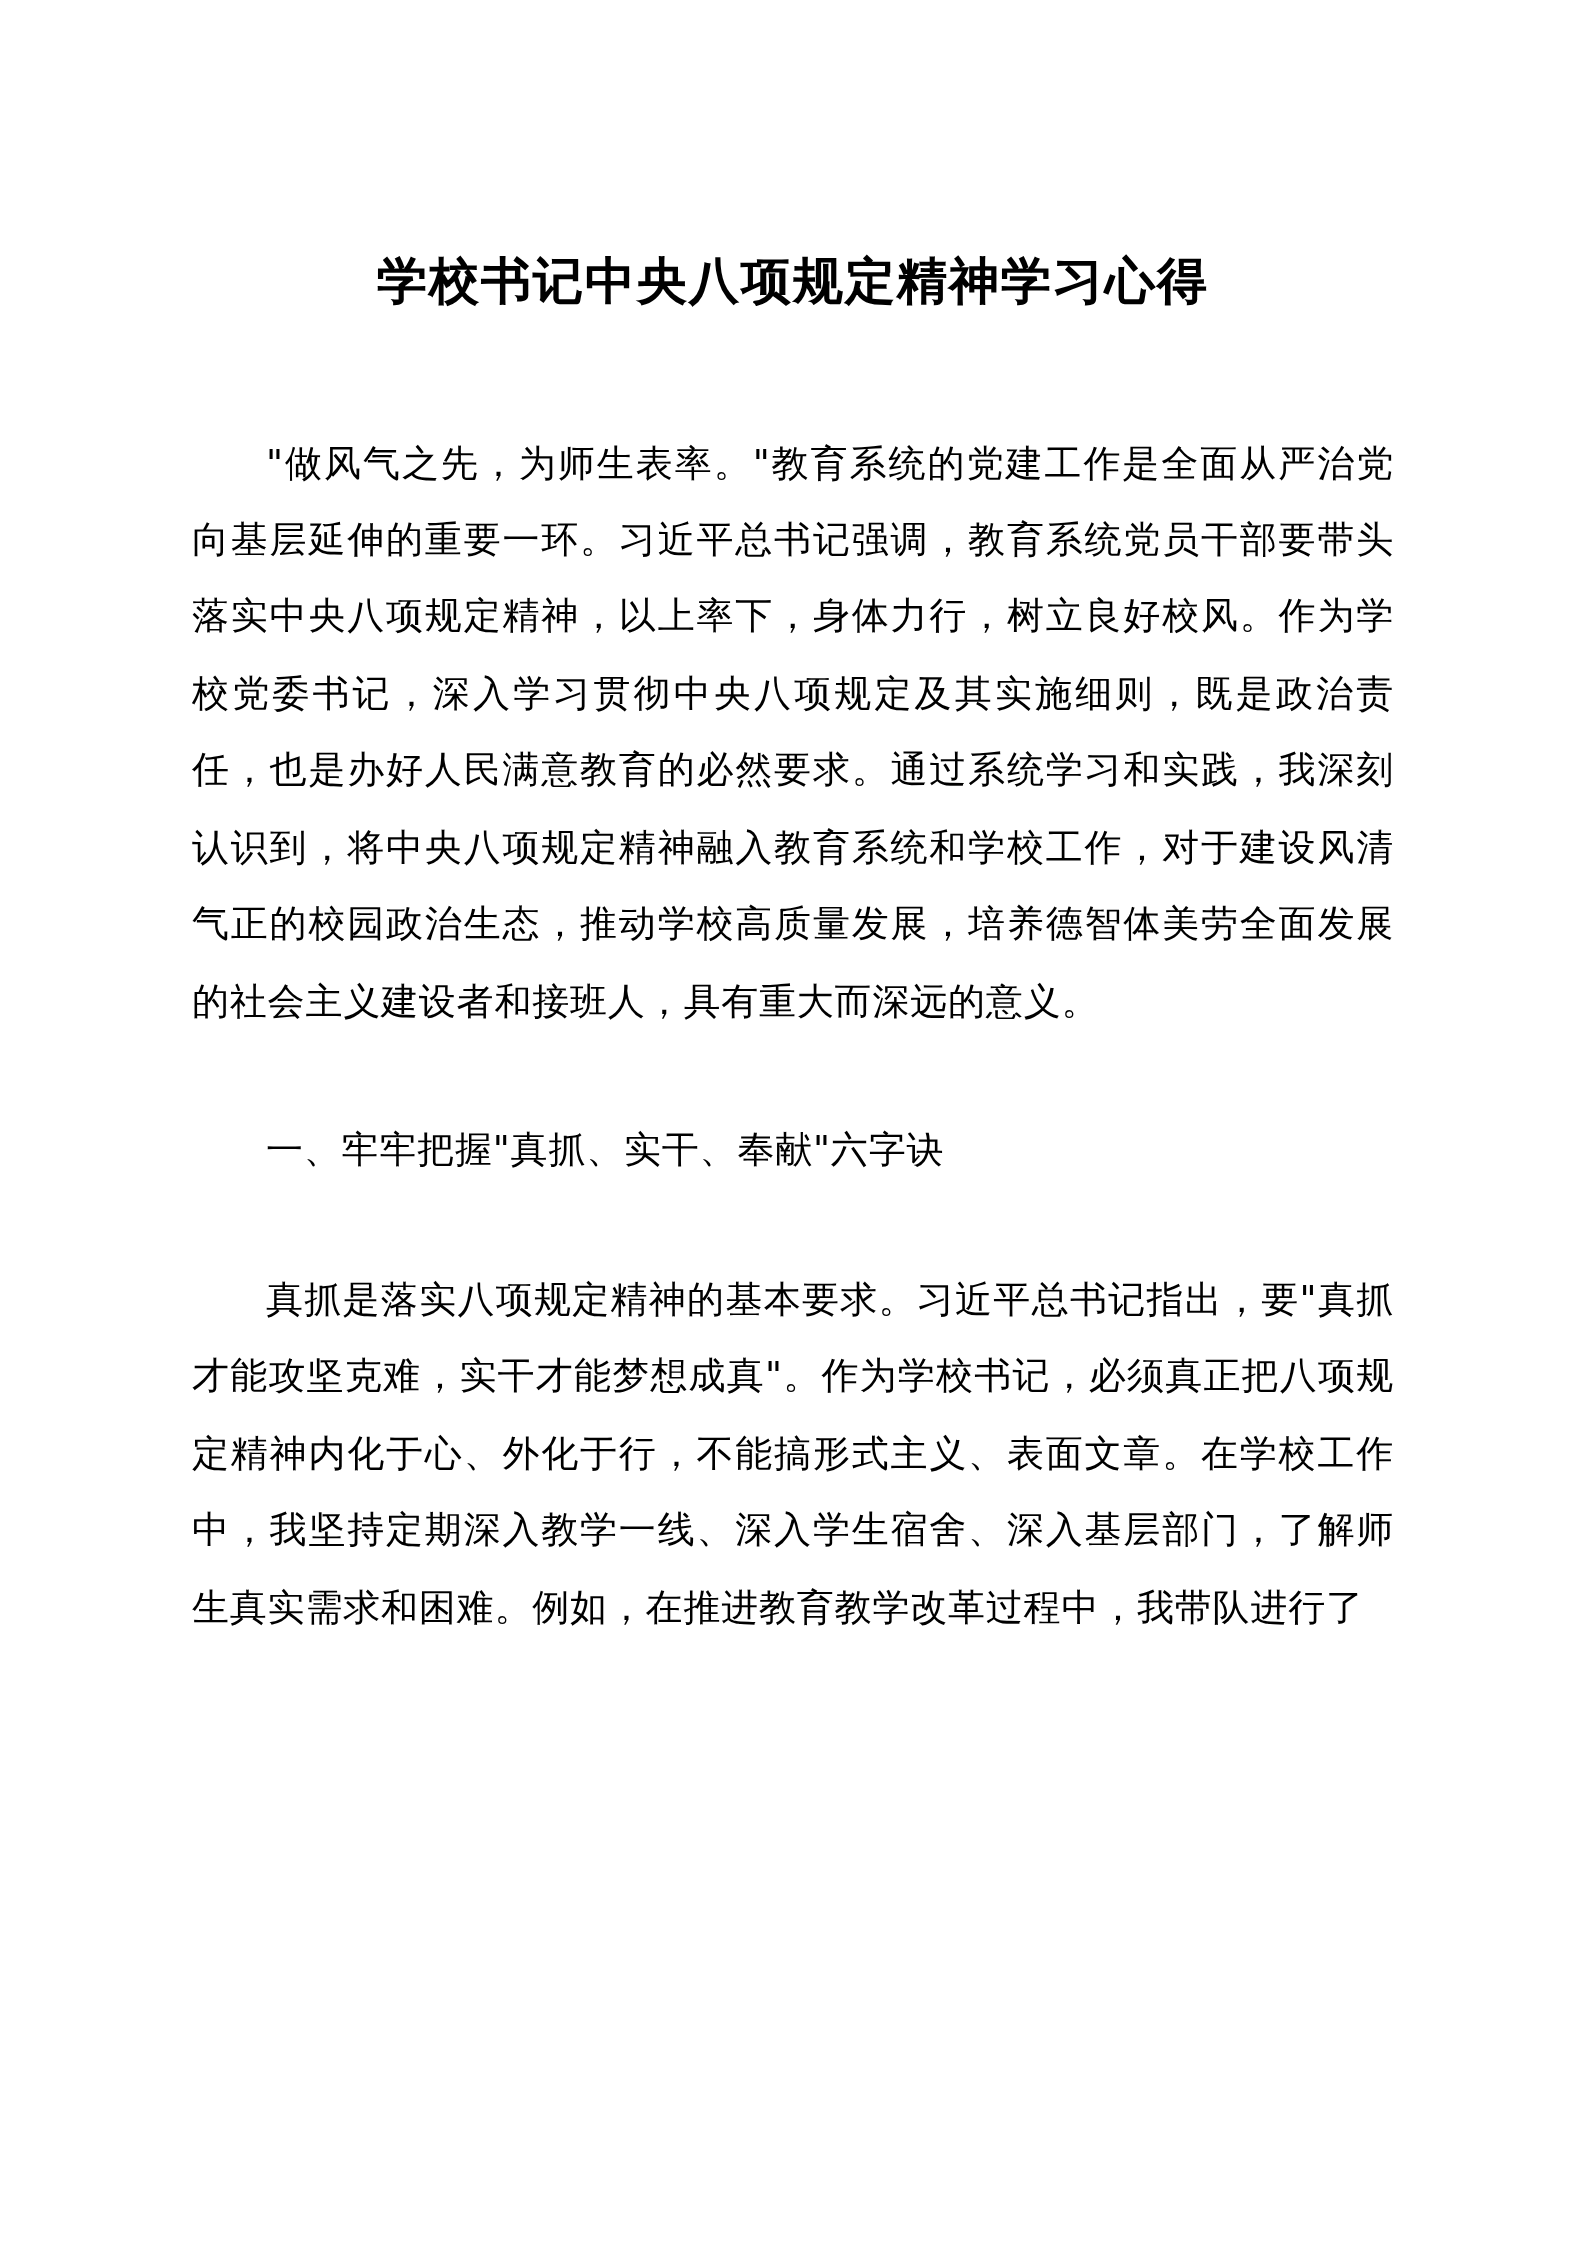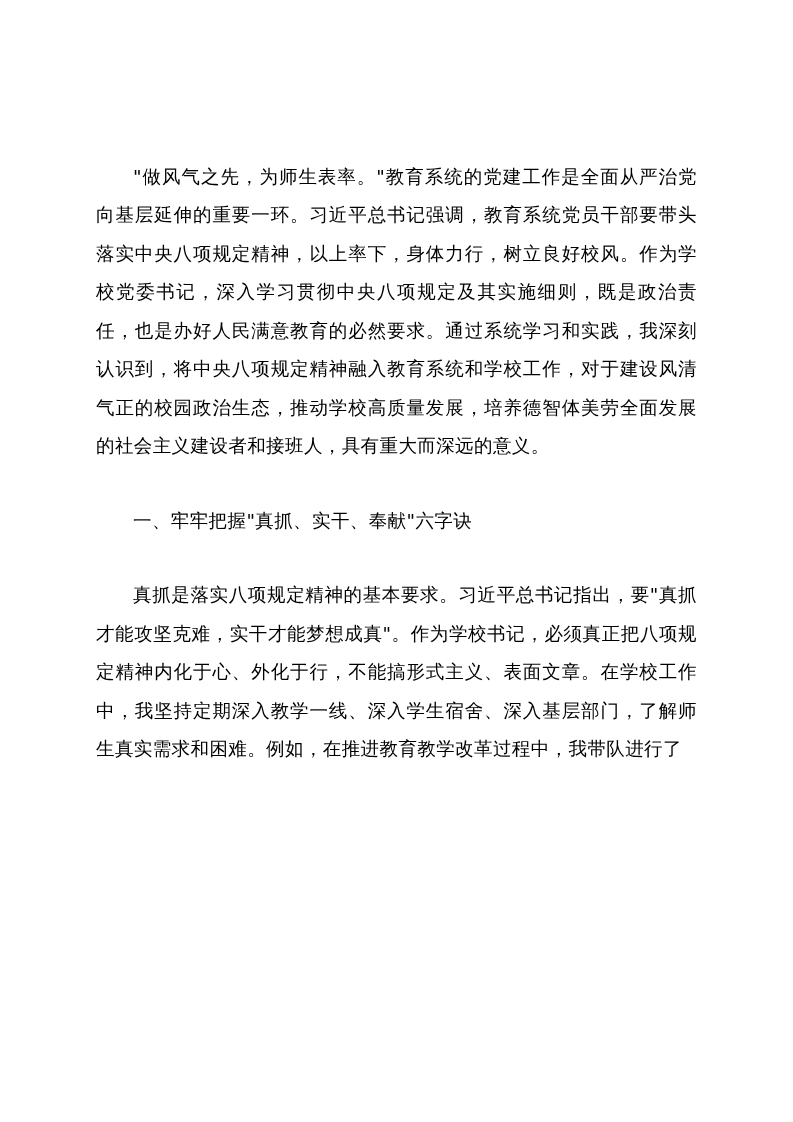--- a/index.html
+++ b/index.html
@@ -52,20 +52,21 @@
   p.para:last-child, p.heading:last-child {
     margin-bottom: 0;
   }
   .spacer-lg { height: 10px; }
 </style>
 </head>
 <body>
 
 <div class="page">
 
+  <h1 class="doc-title">学校书记中央八项规定精神学习心得</h1>
 
   <div class="body-block">
 
     <p class="para">"做风气之先，为师生表率。"教育系统的党建工作是全面从严治党向基层延伸的重要一环。习近平总书记强调，教育系统党员干部要带头落实中央八项规定精神，以上率下，身体力行，树立良好校风。作为学校党委书记，深入学习贯彻中央八项规定及其实施细则，既是政治责任，也是办好人民满意教育的必然要求。通过系统学习和实践，我深刻认识到，将中央八项规定精神融入教育系统和学校工作，对于建设风清气正的校园政治生态，推动学校高质量发展，培养德智体美劳全面发展的社会主义建设者和接班人，具有重大而深远的意义。</p>
 
     <div class="spacer-lg"></div>
 
     <p class="heading">一、牢牢把握"真抓、实干、奉献"六字诀</p>
 
     <div class="spacer-lg"></div>

